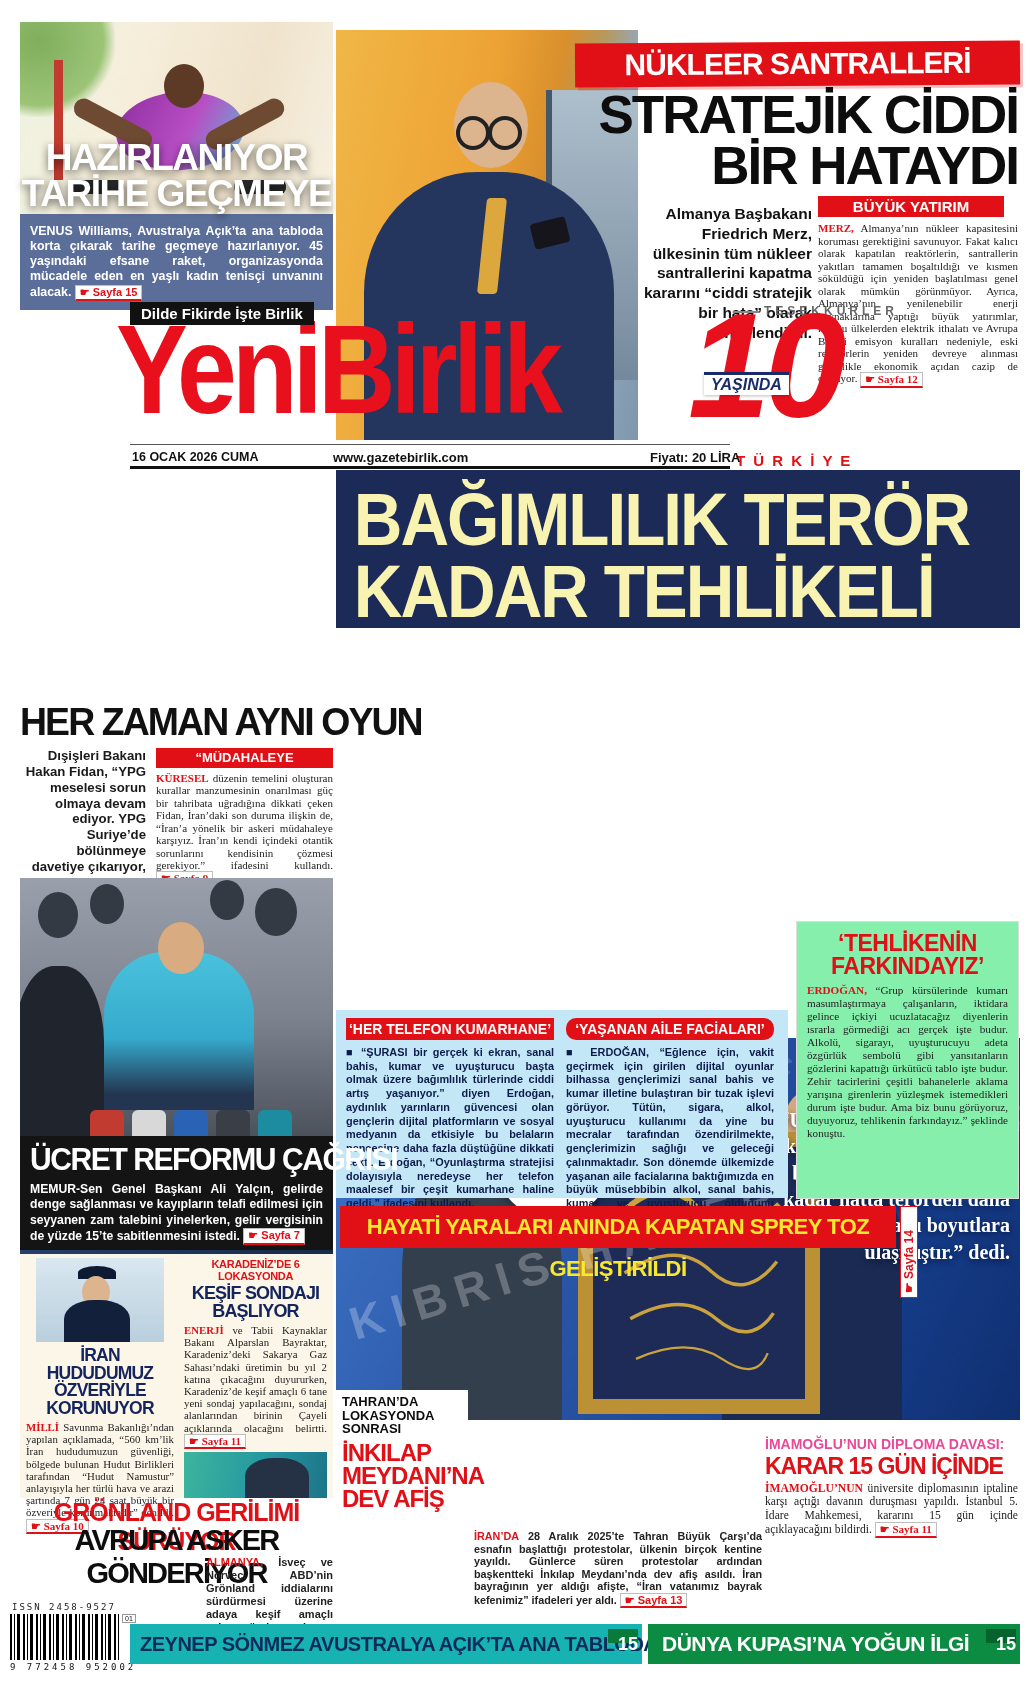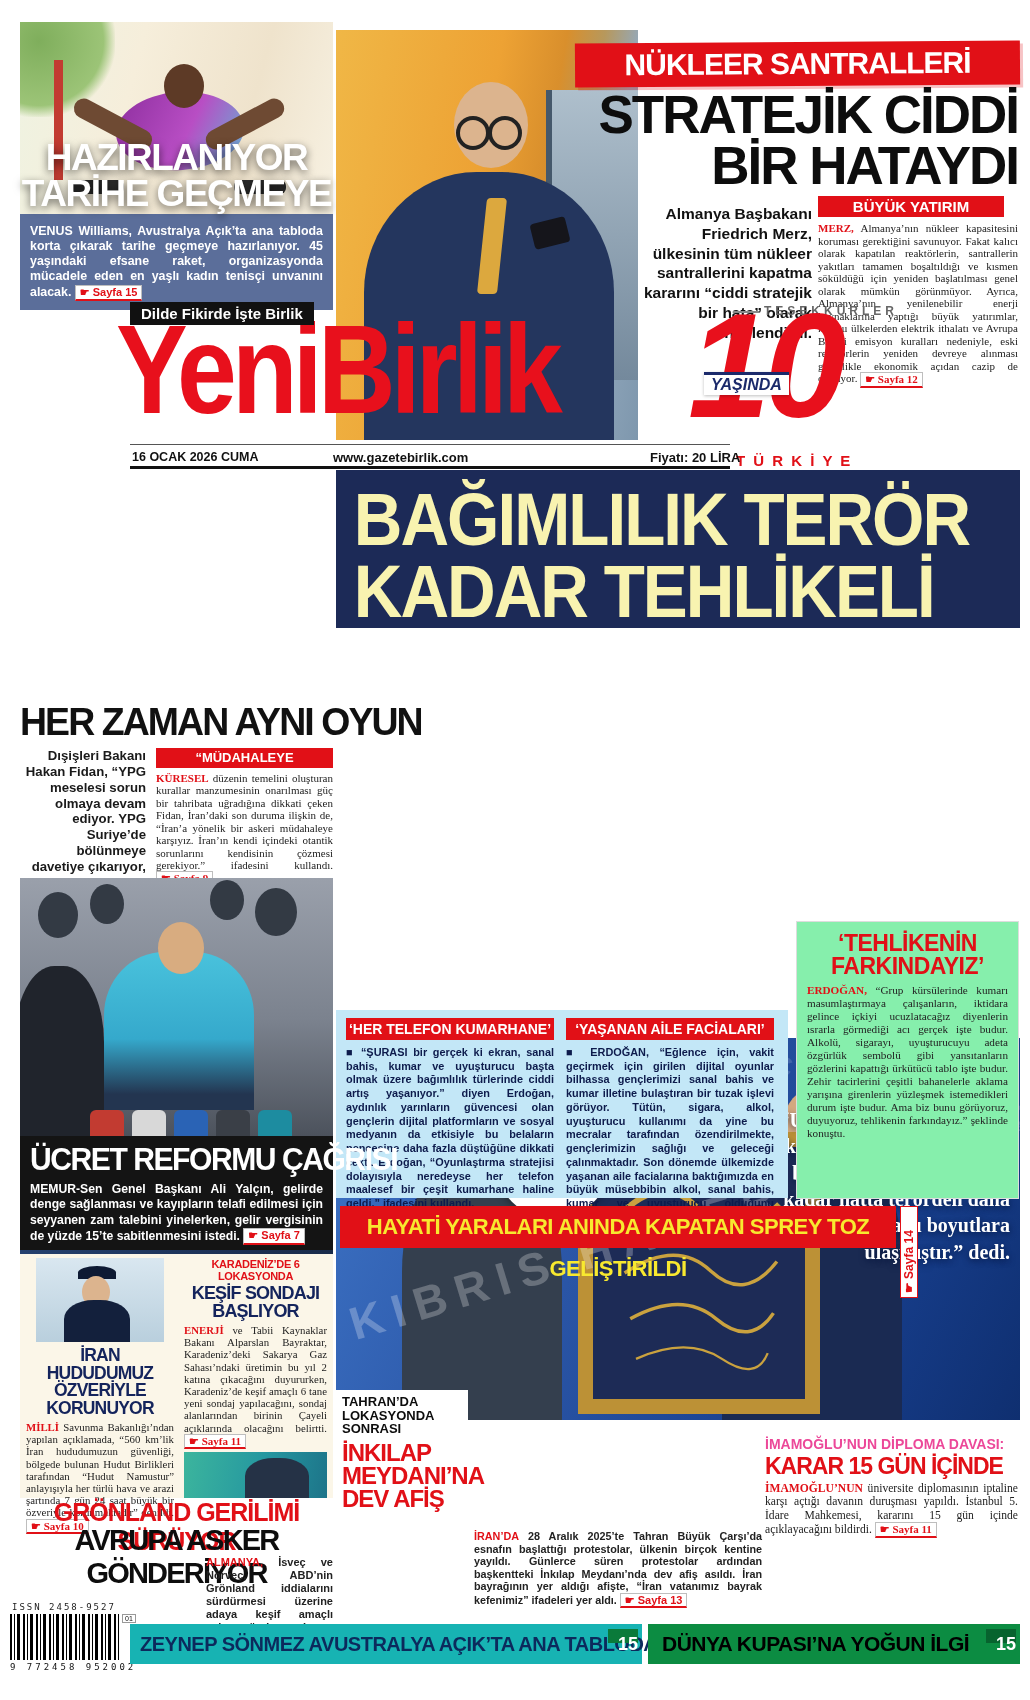--- a/index.html
+++ b/index.html
@@ -180,21 +180,21 @@
     <div class="circ" style="left:150px;top:8px;width:114px;height:142px;padding:16px 10px;">Beştepe Millet Kongre ve Kültür Merkezi’nde düzenlenen ’TRT Genç Kanalı Açılış Etkinliği’ne katılan Cumhurbaşkanı Recep Tayyip Erdoğan’a, TRT Genel Müdürü Prof. Dr. Mehmet Zahit Sobacı (Solda) hediye takdim etti.</div>
     <div class="abs mquote serif" style="right:10px;top:16px;width:248px;">Cumhurbaşkanı Recep Tayyip Erdoğan, “Uyuşturucu, alkol, sigara, kumar ve sanal bahis milli bünyemiz açısından terör kadar hatta terörden daha zararlı boyutlara ulaşmıştır.” dedi.</div>
   </div>
 
   <div class="abs" style="left:336px;top:1010px;width:452px;height:188px;background:#c3e7f7;display:flex;gap:12px;padding:8px 10px;box-sizing:border-box;">
     <div style="width:208px;">
       <span class="label" style="height:22px;line-height:22px;font-size:14px;">‘HER TELEFON KUMARHANE’</span>
       <div class="just" style="margin-top:6px;font-weight:700;font-size:10.9px;line-height:1.26;color:#0d1b4c;">■ “ŞURASI bir gerçek ki ekran, sanal bahis, kumar ve uyuşturucu başta olmak üzere bağımlılık türlerinde ciddi artış yaşanıyor.” diyen Erdoğan, aydınlık yarınların güvencesi olan gençlerin dijital platformların ve sosyal medyanın da etkisiyle bu belaların pençesine daha fazla düştüğüne dikkati çekti. Erdoğan, “Oyunlaştırma stratejisi dolayısıyla neredeyse her telefon maalesef bir çeşit kumarhane haline geldi.” ifadesini kullandı.</div>
     </div>
     <div style="width:208px;">
-      <span class="label" style="height:22px;line-height:22px;font-size:14px;">‘YAŞANAN AİLE FACİALARI’</span>
+      <span class="label" style="height:22px;line-height:22px;font-size:14px;border-radius:10px;">‘YAŞANAN AİLE FACİALARI’</span>
       <div class="just" style="margin-top:6px;font-weight:700;font-size:10.9px;line-height:1.26;color:#0d1b4c;">
         <span>■ ERDOĞAN, “Eğlence için, vakit geçirmek için girilen dijital oyunlar bilhassa gençlerimizi sanal bahis ve kumar illetine bulaştıran bir tuzak işlevi görüyor. Tütün, sigara, alkol, uyuşturucu kullanımı da yine bu mecralar tarafından özendirilmekte, gençlerimizin sağlığı ve geleceği çalınmaktadır. Son dönemde ülkemizde yaşanan aile facialarına baktığımızda en büyük müsebbibin alkol, sanal bahis, kumar ve uyuşturucu olduğunu görüyoruz.” değerlendirmesinde bulundu.</span>
         <span class="ref"><span>☛</span> <span>Sayfa 8</span></span>
       </div>
     </div>
   </div>
 
   <div class="abs" style="left:797px;top:922px;width:221px;height:276px;background:#86efac;z-index:4;padding:10px 10px;box-sizing:border-box;box-shadow:0 0 0 1px #ddd;">
     <div class="h900 red" style="text-align:center;font-size:23px;line-height:.98;letter-spacing:-.5px;">
       <div>‘TEHLİKENİN</div>
@@ -325,17 +325,17 @@
   <div class="abs" style="left:12px;top:1602px;font-size:9px;letter-spacing:2px;color:#222;font-family:'DejaVu Sans Mono',monospace;">ISSN 2458-9527</div>
   <div class="abs barcode" style="left:10px;top:1614px;width:110px;height:46px;"></div>
   <div class="abs" style="left:122px;top:1614px;background:#fff;border:1px solid #999;font-size:7px;padding:0 2px;">01</div>
   <div class="abs" style="left:10px;top:1662px;font-size:9px;letter-spacing:3px;font-family:'DejaVu Sans Mono',monospace;">9 772458 952002</div>
 
   <div class="abs" style="left:130px;top:1624px;width:512px;height:40px;background:#17b3b3;">
     <div class="h900" style="color:#0c2a5c;font-size:20px;line-height:40px;padding-left:10px;letter-spacing:-.5px;white-space:nowrap;">ZEYNEP SÖNMEZ AVUSTRALYA AÇIK’TA ANA TABLODA</div>
     <div class="chip15" style="right:4px;background:#0a7a3a;">15</div>
   </div>
   <div class="abs" style="left:648px;top:1624px;width:372px;height:40px;background:#0c8c42;">
-    <div class="h900" style="color:#000000;font-size:21px;line-height:40px;padding-left:14px;letter-spacing:-.5px;white-space:nowrap;">DÜNYA KUPASI’NA YOĞUN İLGİ</div>
+    <div class="h900" style="color:#ffffff;font-size:21px;line-height:40px;padding-left:14px;letter-spacing:-.5px;white-space:nowrap;">DÜNYA KUPASI’NA YOĞUN İLGİ</div>
     <div class="chip15" style="right:4px;background:#07632e;">15</div>
   </div>
 
 </div>
 
 </body></html>

